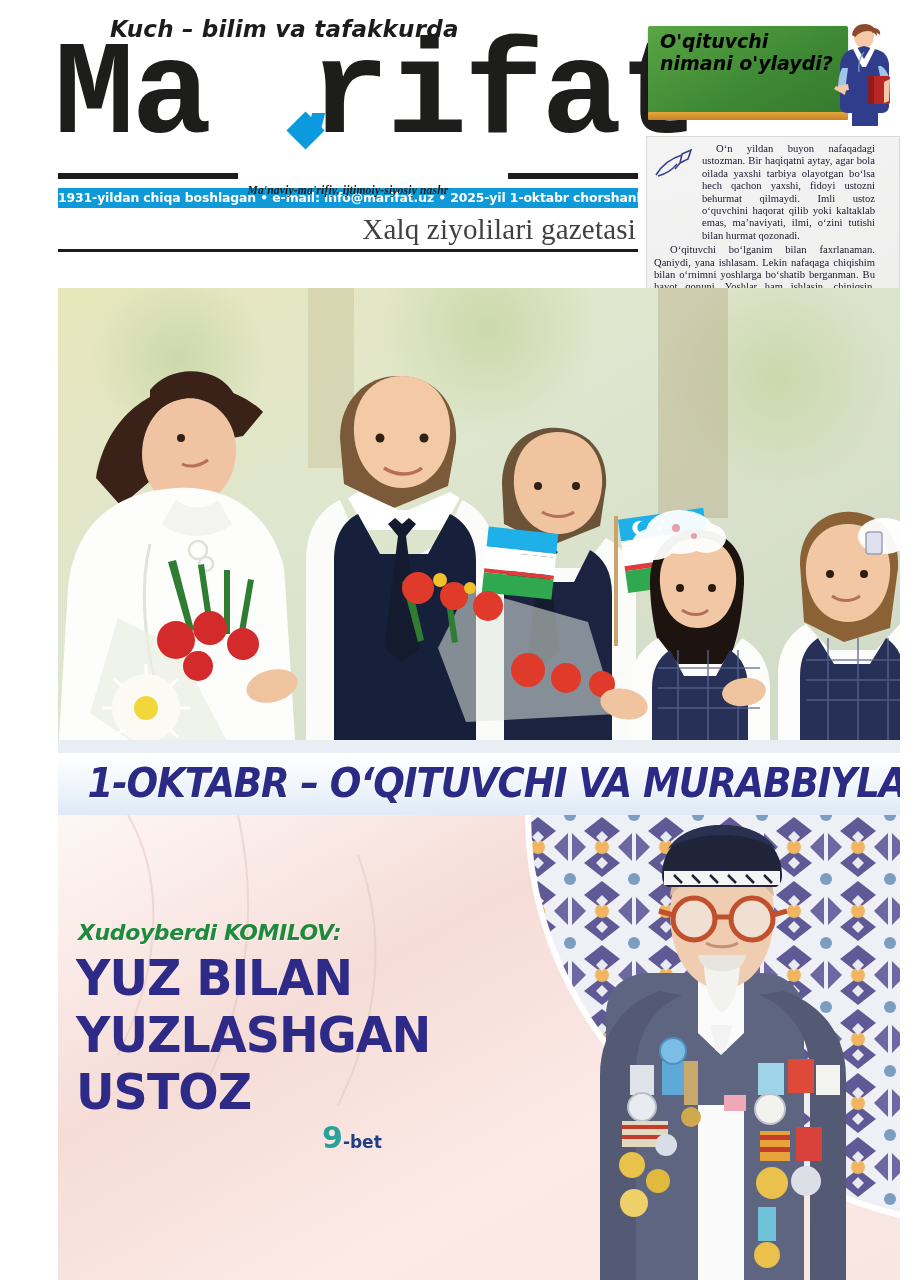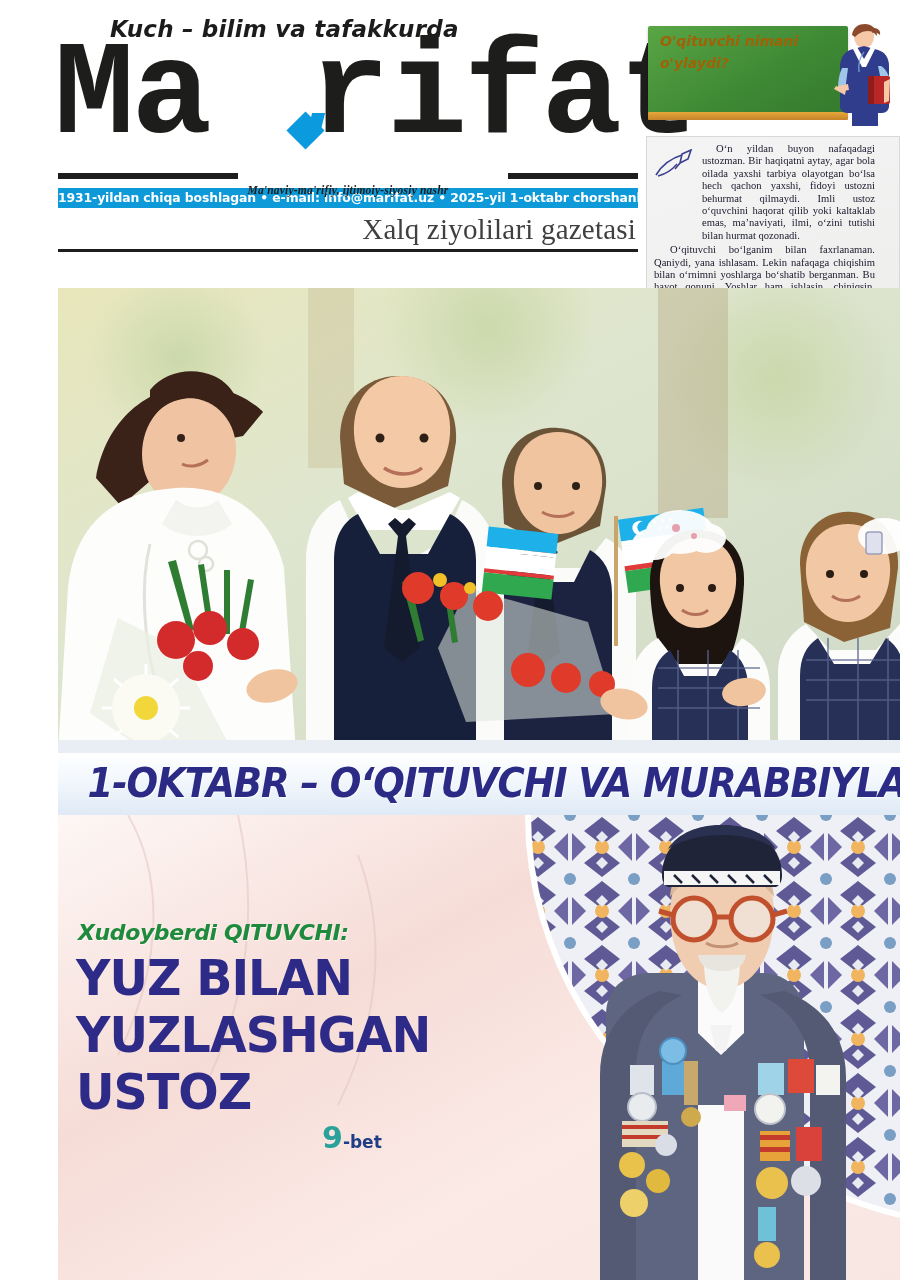--- a/index.html
+++ b/index.html
@@ -46,21 +46,21 @@
   .rightcol{position:absolute;left:646px;top:18px;width:254px;height:346px;}
 
   .board{position:relative;width:254px;height:112px;overflow:hidden;}
   .board .chalk{position:absolute;left:2px;top:8px;width:200px;height:88px;
         background:linear-gradient(150deg,#5aa544 0%,#3f8a35 55%,#357a2e 100%);
         border-radius:2px;box-shadow:0 2px 4px rgba(0,0,0,.18);}
   .board .chalk:after{content:"";position:absolute;left:0;right:0;bottom:-6px;
         height:8px;background:linear-gradient(#e6a73a,#c4842a);border-radius:1px;}
   .board .btext{position:absolute;left:14px;top:12px;width:180px;
         font-family:"DejaVu Sans",sans-serif;font-style:italic;font-weight:700;
-        font-size:14px;line-height:22px;color:#a16207;}
+        font-size:19px;line-height:22px;color:#000000;}
   .board .teacher{position:absolute;right:6px;top:4px;width:70px;height:104px;}
 
   .artbox{position:relative;margin-top:6px;width:254px;height:228px;
         background:linear-gradient(160deg,#f4f4f4,#ededec);
         border:1px solid #d8d8d6;box-sizing:border-box;padding:6px 24px 4px 7px;
         overflow:hidden;}
   .artbox p{margin:0 0 2px 0;font-family:"Liberation Serif",serif;
         font-size:10.6px;line-height:12.4px;color:#17172b;text-align:justify;
         text-indent:16px;}
   .artbox .pen{position:absolute;left:7px;top:12px;width:40px;height:30px;}
@@ -445,21 +445,21 @@
           <rect x="738" y="312" width="26" height="34" fill="#d8423a"></rect>
           <circle cx="714" cy="368" r="16" fill="#e9c14c"></circle>
           <circle cx="748" cy="366" r="15" fill="#dcdfe5"></circle>
           <rect x="700" y="392" width="18" height="34" fill="#6fc1d8"></rect>
           <circle cx="709" cy="440" r="13" fill="#e9c14c"></circle>
           <rect x="666" y="280" width="22" height="16" fill="#f0a8b8"></rect>
         </g>
       </g>
     </svg>
 
-    <div class="kicker">Xudoyberdi QITUVCHI:</div>
+    <div class="kicker">Xudoyberdi KOMILOV:</div>
 
     <div class="bigtitle">
       <span>YUZ BILAN</span>
       <span>YUZLASHGAN</span>
       <span>USTOZ</span>
     </div>
 
     <div class="bet">
       <b>9</b><i>-bet</i>
     </div>

